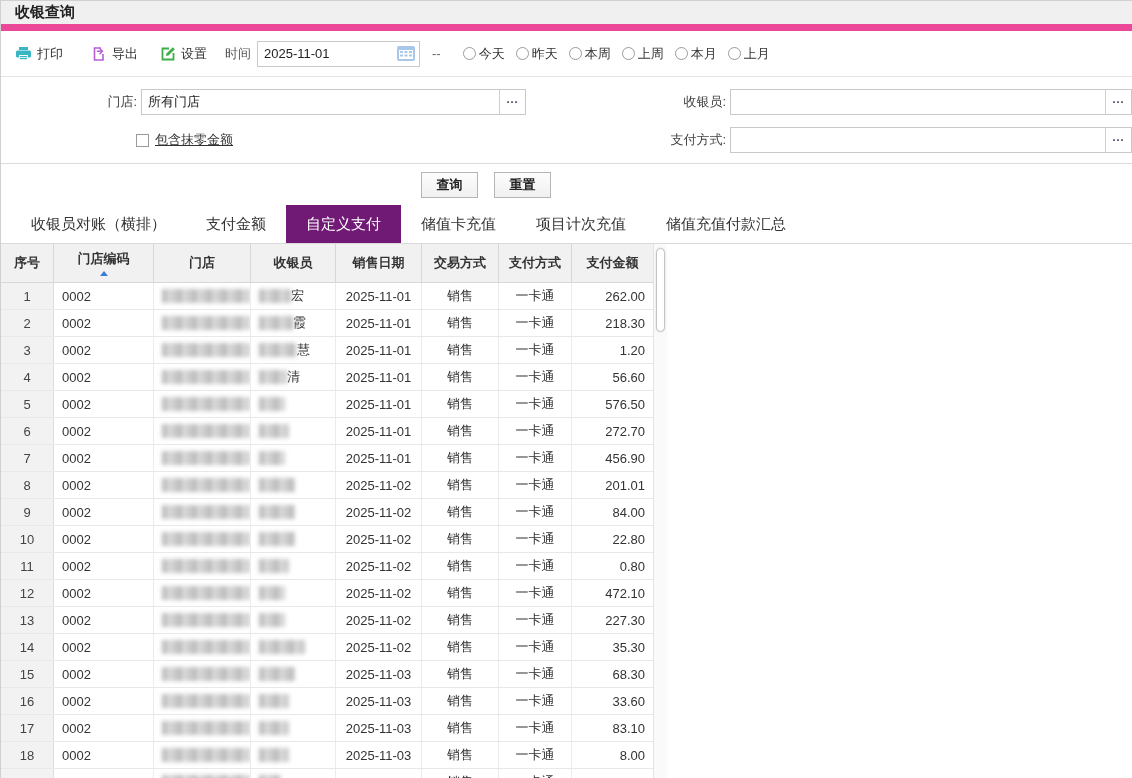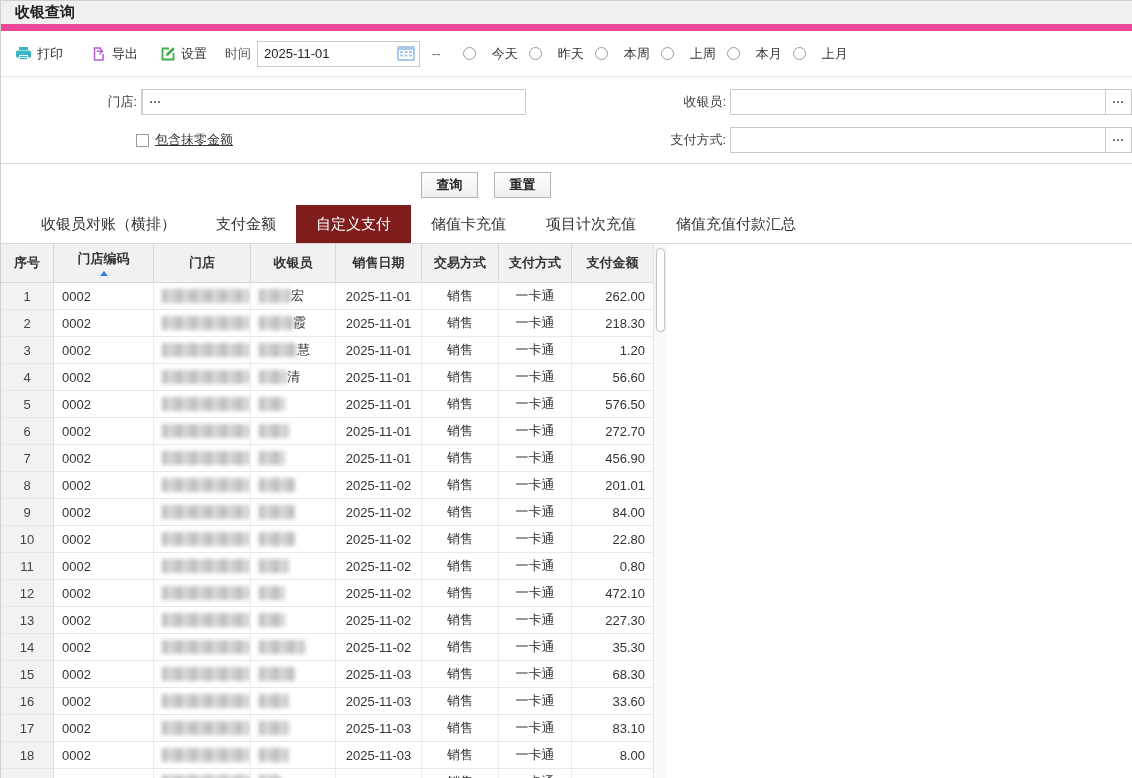--- a/index.html
+++ b/index.html
@@ -15,21 +15,21 @@
   .toolbar { height:46px; display:flex; align-items:center; padding-left:14px; border-bottom:1px solid #e4e4e4; background:#fff; }
   .tool-btn { display:inline-flex; align-items:center; gap:5px; cursor:pointer; color:#333; font-size:13px; }
   .tool-btn svg { display:block; }
   .m28{margin-right:28px;} .m22{margin-right:22px;} .m18{margin-right:18px;}
   .time-label { color:#555; margin-right:6px; }
   .date-box { width:163px; height:26px; border:1px solid #c9c9c9; display:flex; align-items:center; background:#fff; }
   .date-box input { flex:1; border:none; outline:none; height:22px; padding:0 6px; font-size:13px; color:#222; font-family:inherit; min-width:0; }
   .cal-btn { width:26px; height:24px; display:flex; align-items:center; justify-content:center; cursor:pointer; background:#fff; }
   .date-sep { margin:0 12px; color:#666; }
   .quick-ranges { display:flex; align-items:center; margin-left:10px; gap:11px; }
-  .radio-opt { display:inline-flex; align-items:center; gap:16px; cursor:pointer; color:#333; }
+  .radio-opt { display:inline-flex; align-items:center; gap:3px; cursor:pointer; color:#333; }
   .radio-circle { width:13px; height:13px; border:1px solid #9a9a9a; border-radius:50%; background:#fff; display:inline-block; }
 
   
   .filters { padding-top:12px; padding-bottom:10px; border-bottom:1px solid #dcdcdc; background:#fff; }
   .filter-row { display:flex; margin-bottom:12px;gap:44px; }
   .f-half { display:flex; align-items:center; }
   .f-half.left { width:566px; }
   .f-label { text-align:right; color:#444; padding-right:4px; }
   .f-label.w140 { width:140px; }
   .f-label.w134 { width:134px; }
@@ -39,23 +39,23 @@
   .lookup input { flex:1; border:none; outline:none; height:22px; padding:0 6px; font-size:13px; color:#222; font-family:inherit; min-width:0; }
   .dots-btn { width:26px; height:24px; border-left:1px solid #cfcfcf; display:flex; align-items:center; justify-content:center; cursor:pointer; font-weight:bold; color:#323a50; letter-spacing:1px; font-size:11px; line-height:10px; padding-bottom:6px; }
   .chk-row { padding-left:135px; display:flex; align-items:center; gap:6px;text-decoration:underline; }
   .checkbox { width:13px; height:13px; border:1px solid #9a9a9a; background:#fff; display:inline-block; cursor:pointer; }
 
   
   .actions { height:42px; display:flex; align-items:center; padding-left:420px; gap:16px; }
   .btn { width:57px; height:26px; background:linear-gradient(#fdfdfd,#f0f0f0); border:1px solid #b5b5b5; font-weight:bold; color:#222; font-size:13px; cursor:pointer; font-family:inherit; }
 
   
-  .tabbar { height:38px; display:flex; align-items:flex-end; border-bottom:1px solid #d9d9d9; padding-left:20px; }
+  .tabbar { height:38px; display:flex; align-items:flex-end; border-bottom:1px solid #d9d9d9; padding-left:10px; }
   .tab { height:38px; display:flex; align-items:center; padding:0 20px; font-size:15px; color:#333; cursor:pointer; white-space:nowrap; }
-  .tab.active { background:#7f1d1d; color:#fff; }
+  .tab.active { background:#701a75; color:#fff; }
 
   
   .table-wrap { position:relative; width:666px; height:537px; overflow:hidden; }
   .thead { display:flex; height:39px; background:#f1f1f1; border-bottom:1px solid #d7d7d7; width:652px; }
   .th { display:flex; flex-direction:column; align-items:center; justify-content:center; font-weight:bold; color:#333; border-right:1px solid #d7d7d7; cursor:pointer; position:relative; }
   .sort-arrow { width:0; height:0; border-left:4px solid transparent; border-right:4px solid transparent; border-bottom:5px solid #3c7dd9; margin-top:3px; }
   .tbody { width:652px; }
   .tr { display:flex; height:27px; border-bottom:1px solid #e8e8e8; background:#fff; }
   .td { display:flex; align-items:center; border-right:1px solid #ececec; overflow:hidden; white-space:nowrap; }
   .td.center { justify-content:center; }
@@ -154,20 +154,21 @@
           <span>上月</span>
         </span>
       </span>
   </div>
 
   <div class="filters">
     <div class="filter-row">
       <div class="f-half left">
         <span class="f-label w140">门店:</span>
         <span class="lookup w385">
+          <input type="text" value="所有门店" style="">
           <span class="dots-btn">...</span>
         </span>
       </div>
       <div class="f-half">
         <span class="f-label w134">收银员:</span>
         <span class="lookup w402">
           <input type="text" value="" style="">
           <span class="dots-btn">...</span>
         </span>
       </div>

